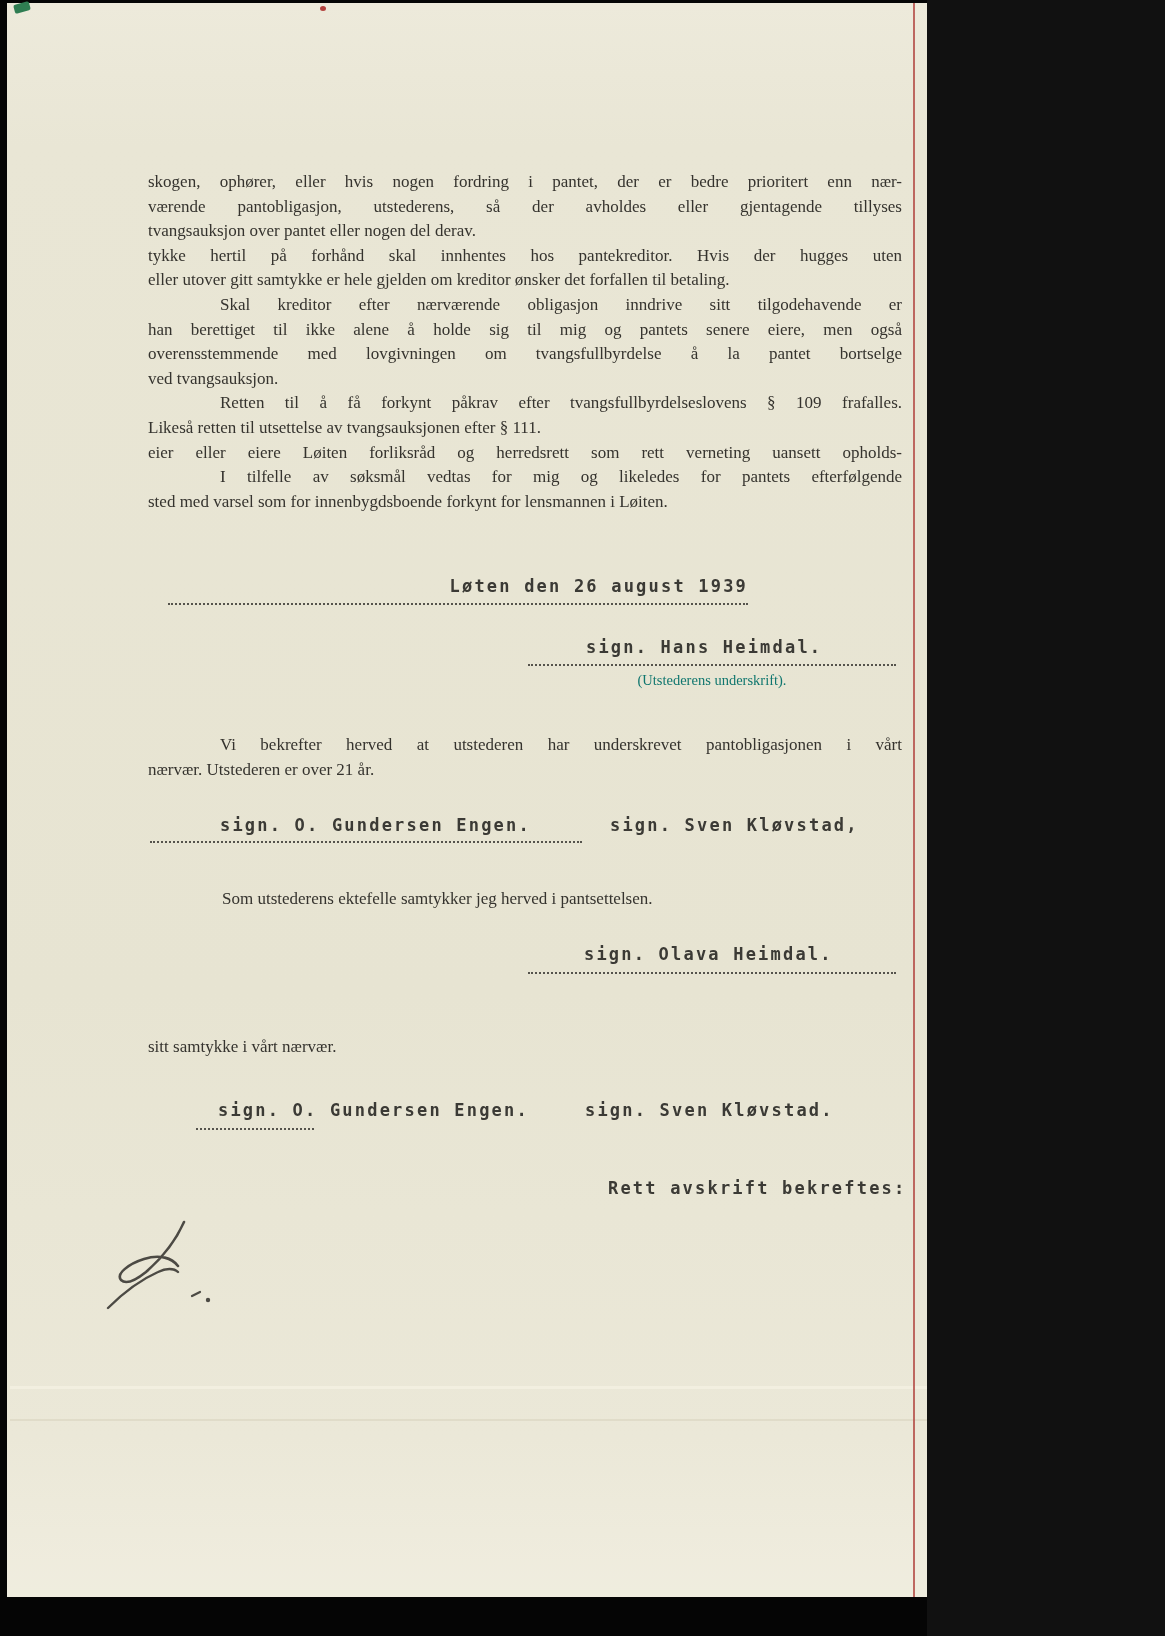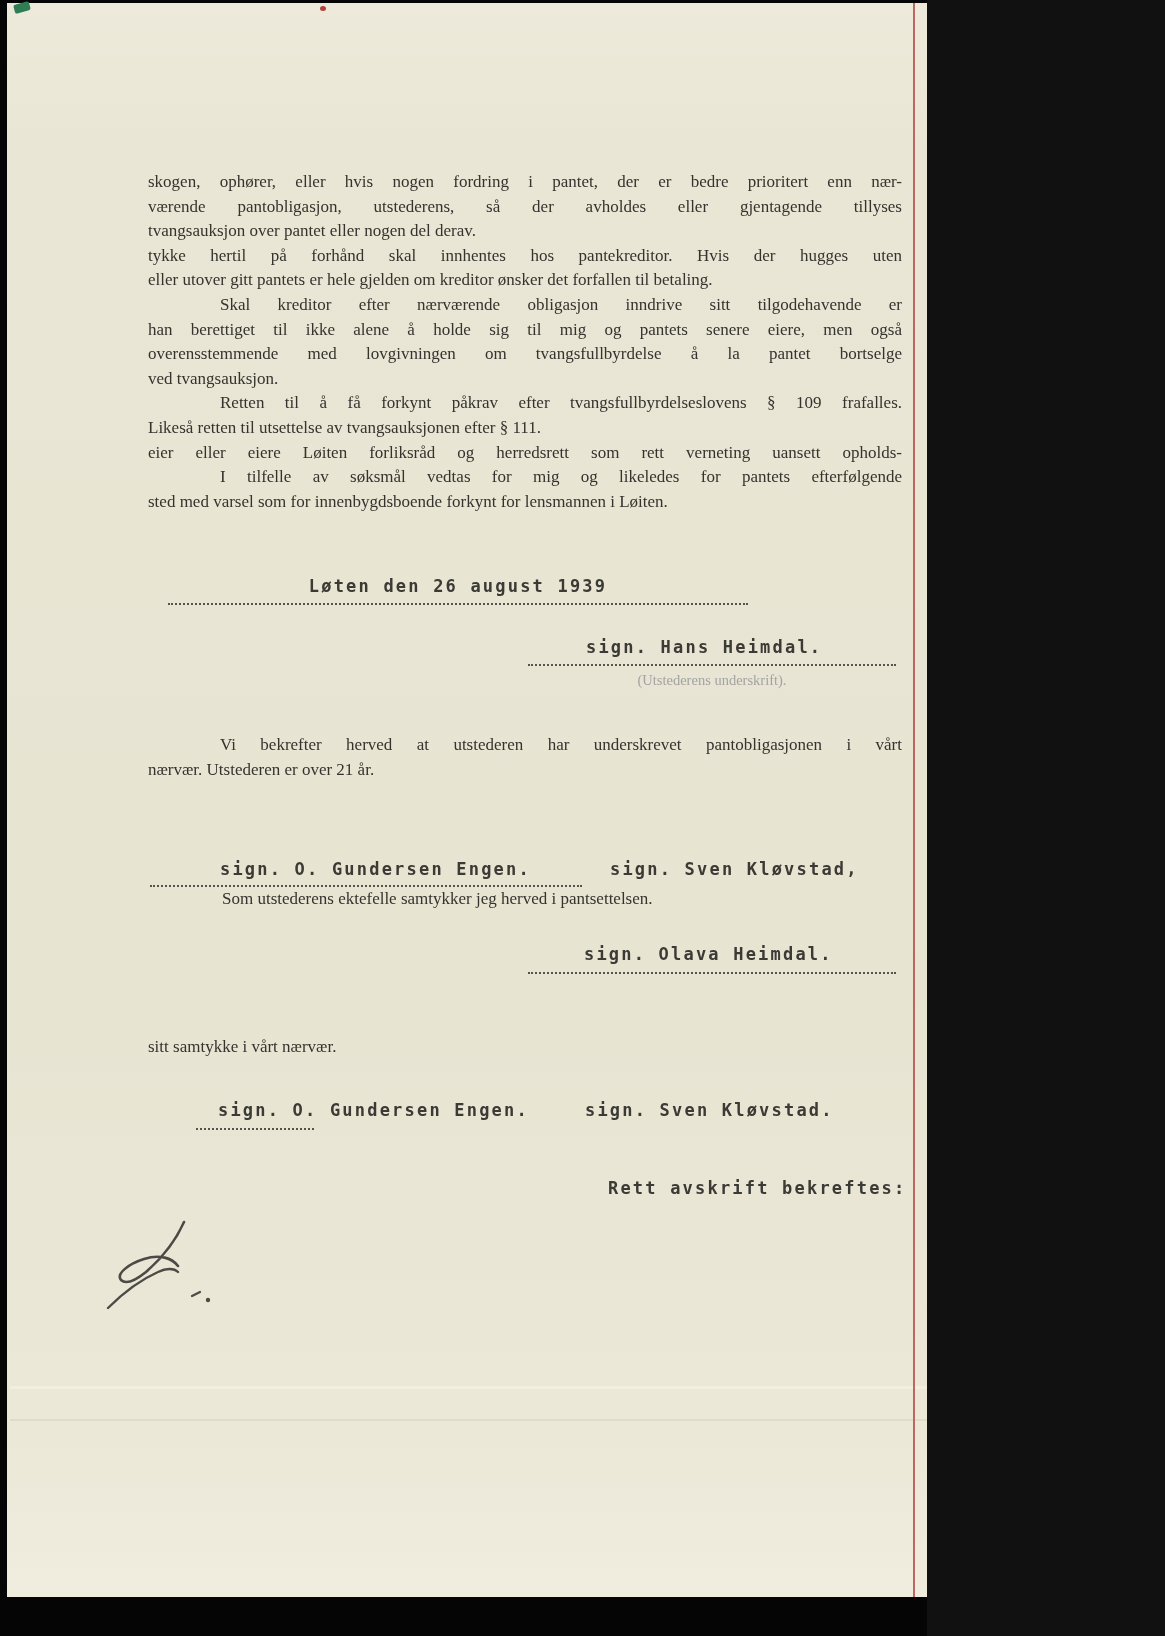--- a/index.html
+++ b/index.html
@@ -21,31 +21,31 @@
 
   .print{position:absolute;color:#35332e;font-size:17px;line-height:24.6px;}
   .textcol{left:148px;top:170px;width:754px;}
   .pline{text-align:justify;text-align-last:justify;}
   .pline.last{text-align-last:left;}
   .pline.indent{text-indent:72px;}
 
   .type{font-family:"DejaVu Sans Mono","Liberation Mono",monospace;font-weight:bold;color:#3b3a35;
         font-size:17px;letter-spacing:2.2px;white-space:nowrap;}
 
-  .dateline{position:absolute;left:168px;top:576px;width:580px;height:27px;text-align:center;
+  .dateline{position:absolute;left:168px;top:576px;width:580px;height:27px;text-align:right;
         border-bottom:2px dotted #55534c;}
   .sig-issuer{position:absolute;left:528px;top:637px;width:368px;height:29px;padding-left:58px;
         box-sizing:border-box;border-bottom:2px dotted #55534c;}
   .sig-caption{position:absolute;left:528px;top:672px;width:368px;text-align:center;
-        font-size:14.5px;color:#a3a3a3;}
+        font-size:14.5px;color:#0f766e;}
   .witness1{left:148px;top:733px;width:754px;}
   .sigrow1{position:absolute;left:150px;top:815px;width:760px;height:30px;}
   .sigrow1 .s1{display:inline-block;width:432px;box-sizing:border-box;padding-left:70px;
         border-bottom:2px dotted #55534c;height:28px;}
-  .sigrow1 .s2{display:inline-block;margin-left:28px;margin-top:44px;}
+  .sigrow1 .s2{display:inline-block;margin-left:28px;}
   .consent{left:222px;top:887px;}
   .sig-spouse{position:absolute;left:528px;top:944px;width:368px;height:30px;padding-left:56px;
         box-sizing:border-box;border-bottom:2px dotted #55534c;}
   .witness2{left:148px;top:1035px;width:754px;}
   .sig4a{position:absolute;left:218px;top:1100px;}
   .sig4b{position:absolute;left:585px;top:1100px;}
   .sig4line{position:absolute;left:196px;top:1128px;width:118px;border-bottom:2px dotted #55534c;}
   .certify{position:absolute;left:608px;top:1178px;}
   .initials{position:absolute;left:92px;top:1212px;width:140px;height:110px;}
 </style>
@@ -59,21 +59,21 @@
   <div class="crease c2"></div>
   <div class="crease c3"></div>
 
   <div class="redline"></div>
 
   <div class="print textcol">
     <div class="pline">skogen, ophører, eller hvis nogen fordring i pantet, der er bedre prioritert enn nær-</div>
     <div class="pline">værende pantobligasjon, utstederens, så der avholdes eller gjentagende tillyses</div>
     <div class="pline last">tvangsauksjon over pantet eller nogen del derav.</div>
     <div class="pline">tykke hertil på forhånd skal innhentes hos pantekreditor.  Hvis der hugges uten</div>
-    <div class="pline last">eller utover gitt pantets er hele gjelden om kreditor ønsker det forfallen til betaling.</div>
+    <div class="pline last">eller utover gitt samtykke er hele gjelden om kreditor ønsker det forfallen til betaling.</div>
     <div class="pline indent">Skal kreditor efter nærværende obligasjon inndrive sitt tilgodehavende er</div>
     <div class="pline">han berettiget til ikke alene å holde sig til mig og pantets senere eiere, men også</div>
     <div class="pline">overensstemmende med lovgivningen om tvangsfullbyrdelse å la pantet bortselge</div>
     <div class="pline last">ved tvangsauksjon.</div>
     <div class="pline indent">Retten til å få forkynt påkrav efter tvangsfullbyrdelseslovens § 109 frafalles.</div>
     <div class="pline last">Likeså retten til utsettelse av tvangsauksjonen efter § 111.</div>
     <div class="pline">eier eller eiere Løiten forliksråd og herredsrett som rett verneting uansett opholds-</div>
     <div class="pline indent">I tilfelle av søksmål vedtas for mig og likeledes for pantets efterfølgende</div>
     <div class="pline last">sted med varsel som for innenbygdsboende forkynt for lensmannen i Løiten.</div>
   </div>

